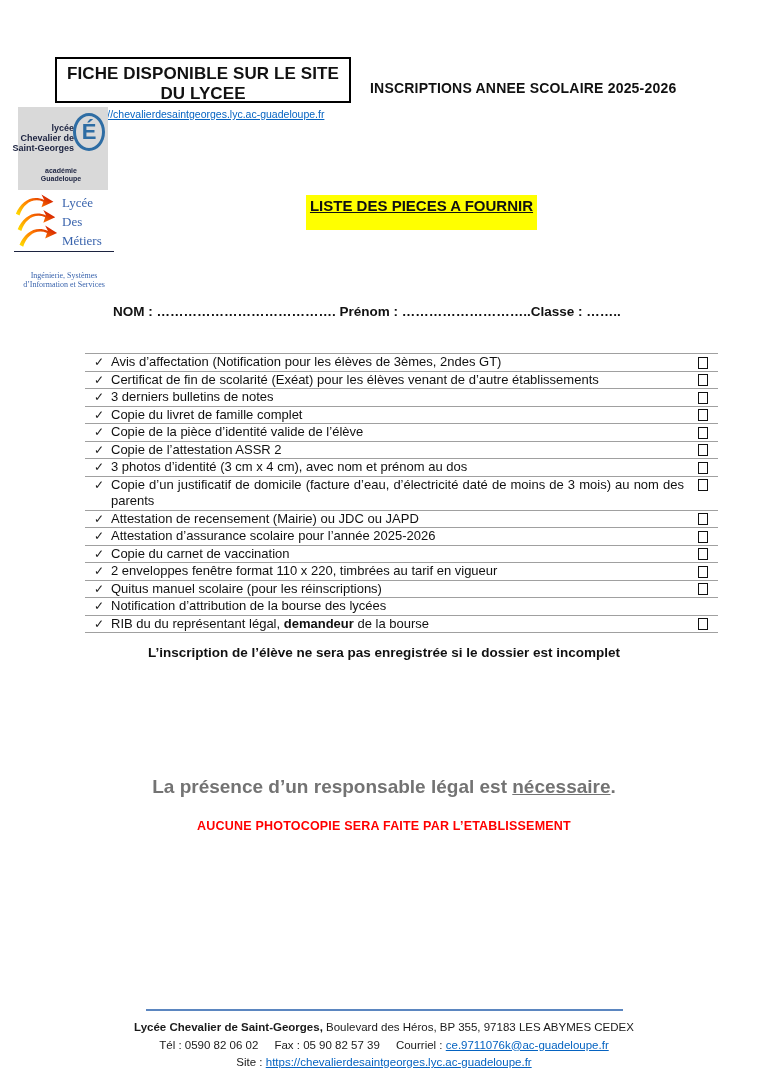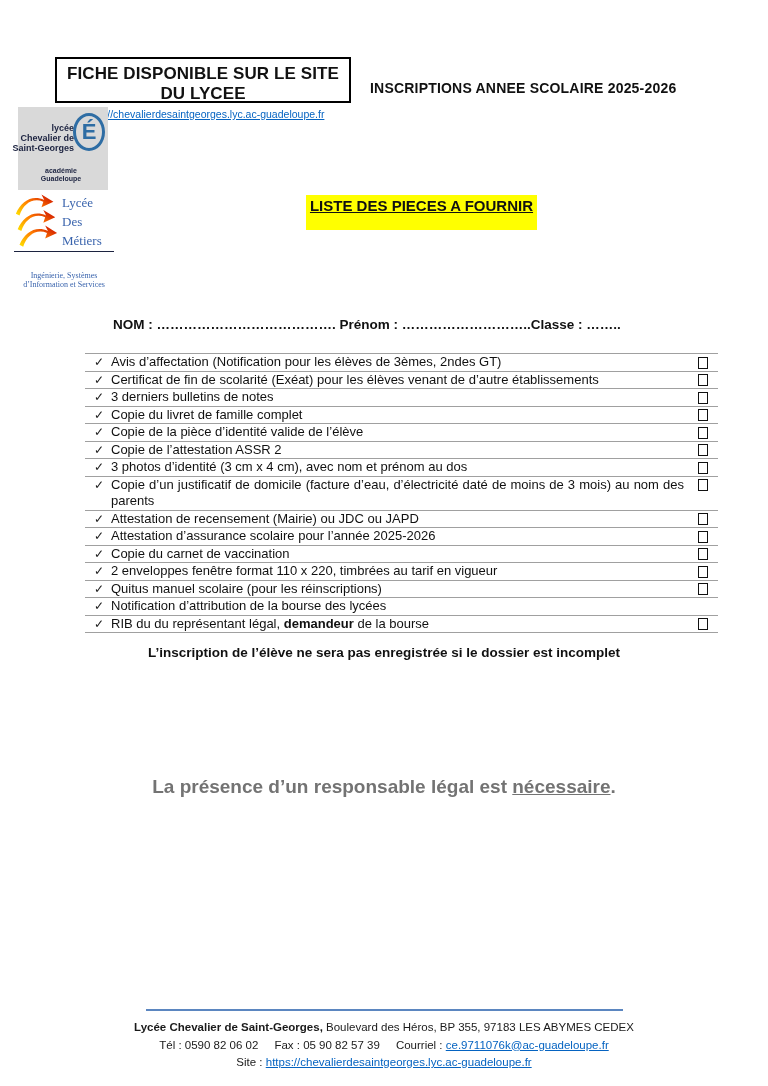--- a/index.html
+++ b/index.html
@@ -81,21 +81,21 @@
     text-align: center;
   }
   .list-title .hl {
     background: #ffff00;
     font-weight: bold; font-size: 15px;
     text-decoration: underline;
     padding: 2px 4px 16px;
   }
 
   .name-line {
-    position: absolute; left: 113px; top: 317px;
+    position: absolute; left: 113px; top: 304px;
     font-weight: bold; font-size: 13.5px;
   }
 
   
   .checklist {
     position: absolute; left: 85px; top: 353px; width: 633px;
     border-top: 1px solid #a0a0a0;
   }
   .row {
     display: flex; align-items: flex-start;
@@ -324,20 +324,21 @@
     </div>
 
   </div>
 
   <div class="incomplete">L’inscription de l’élève ne sera pas enregistrée si le dossier est incomplet</div>
 
   <div class="presence">
     <span>La présence d’un responsable légal est </span><span class="u">nécessaire</span><span>.</span>
   </div>
 
+  <div class="no-photocopy">AUCUNE PHOTOCOPIE SERA FAITE PAR L’ETABLISSEMENT</div>
 
   <div class="footer">
     <div class="footer-rule"></div>
     <div>
       <span class="bold">Lycée Chevalier de Saint-Georges,</span><span> Boulevard des Héros, BP 355, 97183 LES ABYMES CEDEX</span>
     </div>
     <div>
       <span>Tél : 0590 82 06 02</span><span class="fgap"></span><span>Fax : 05 90 82 57 39</span><span class="fgap"></span><span>Courriel : </span><a>ce.9711076k@ac-guadeloupe.fr</a>
     </div>
     <div>

